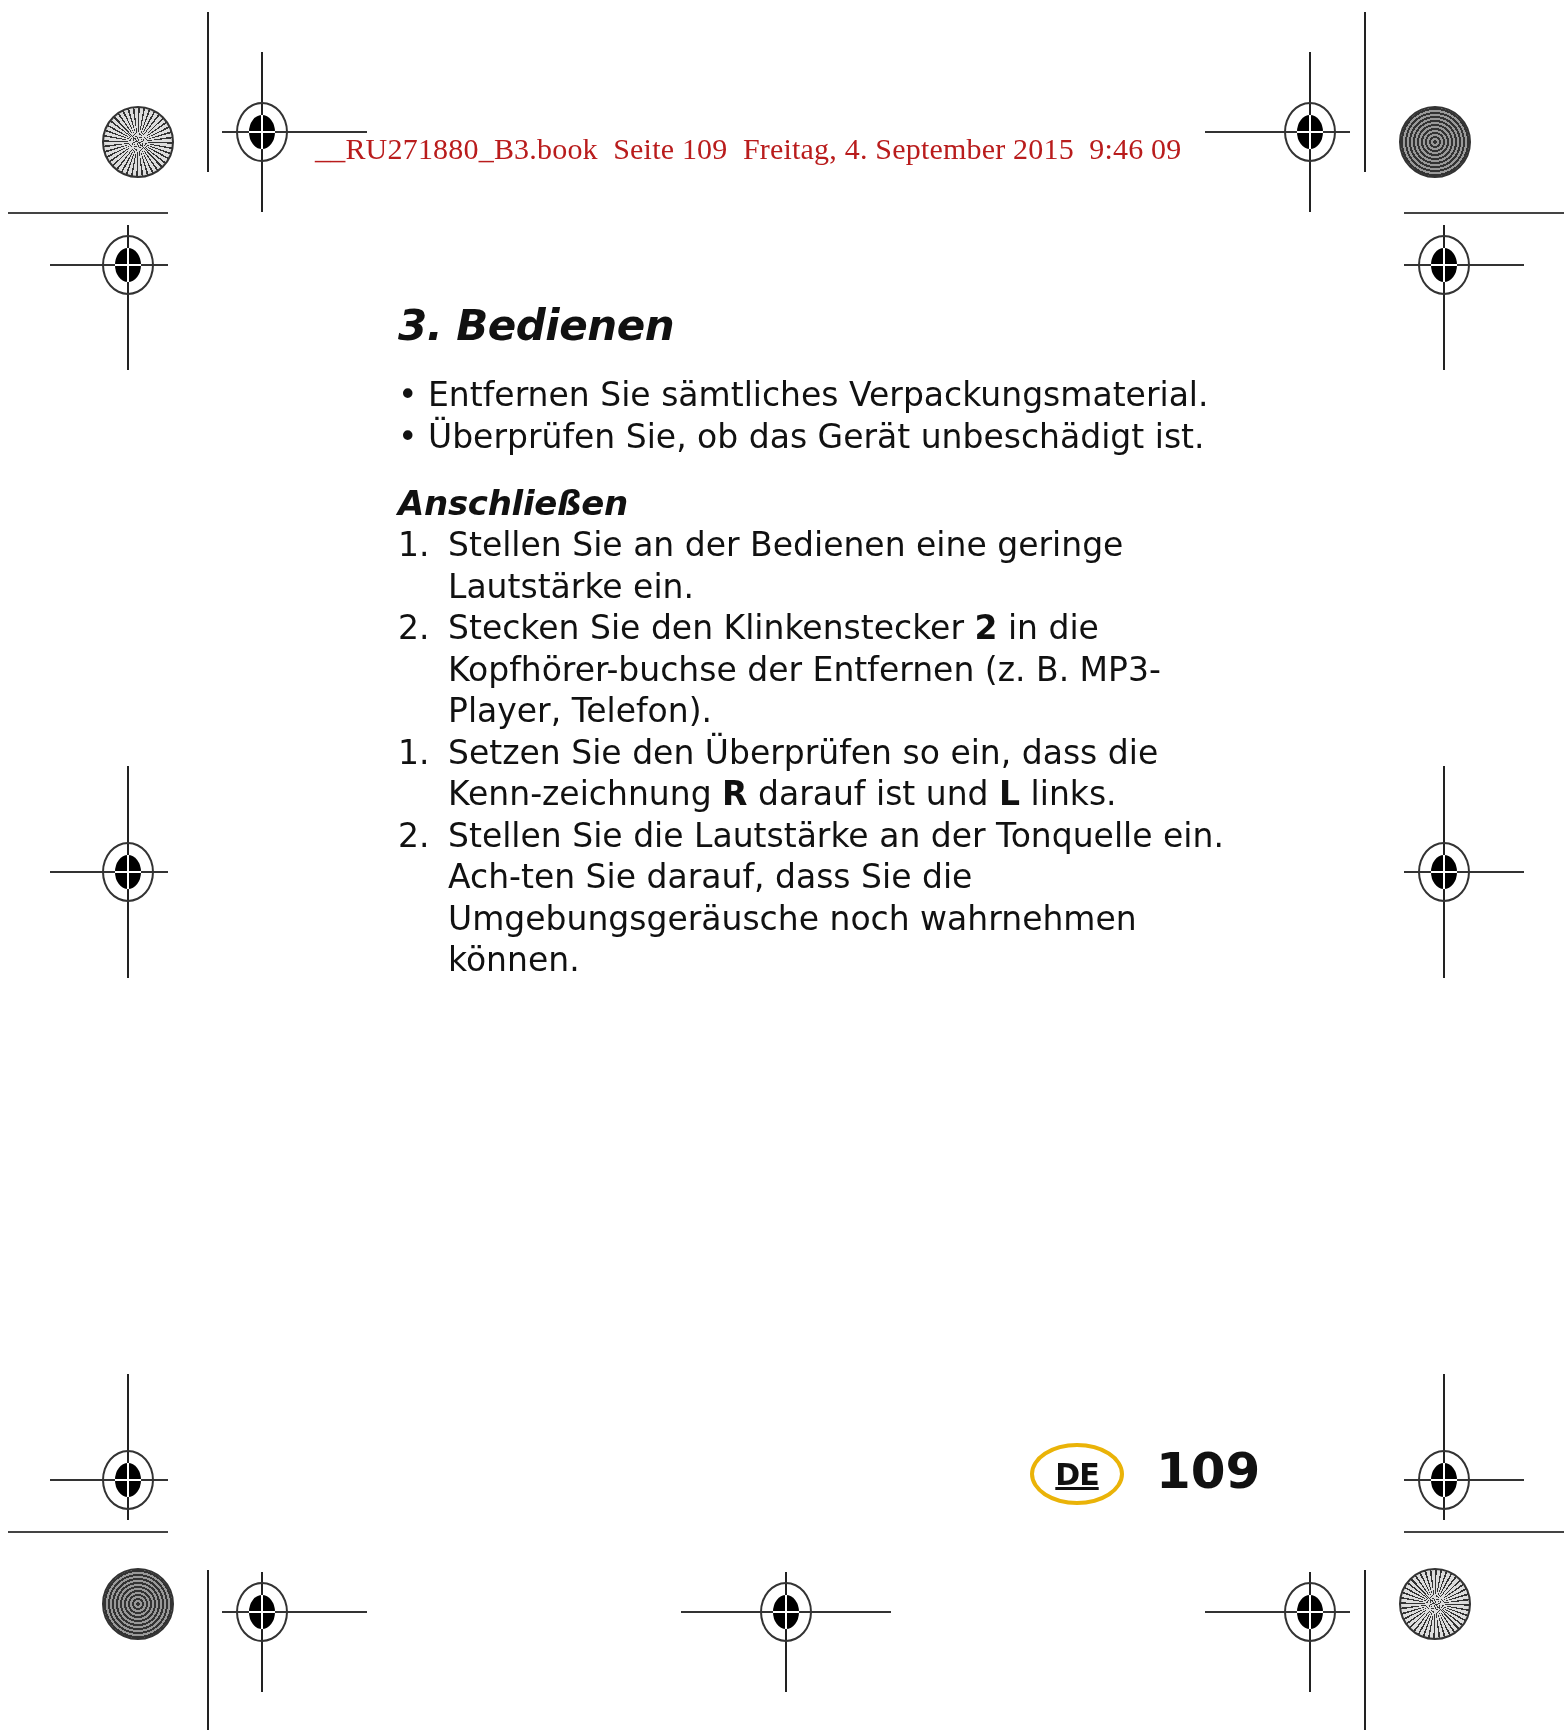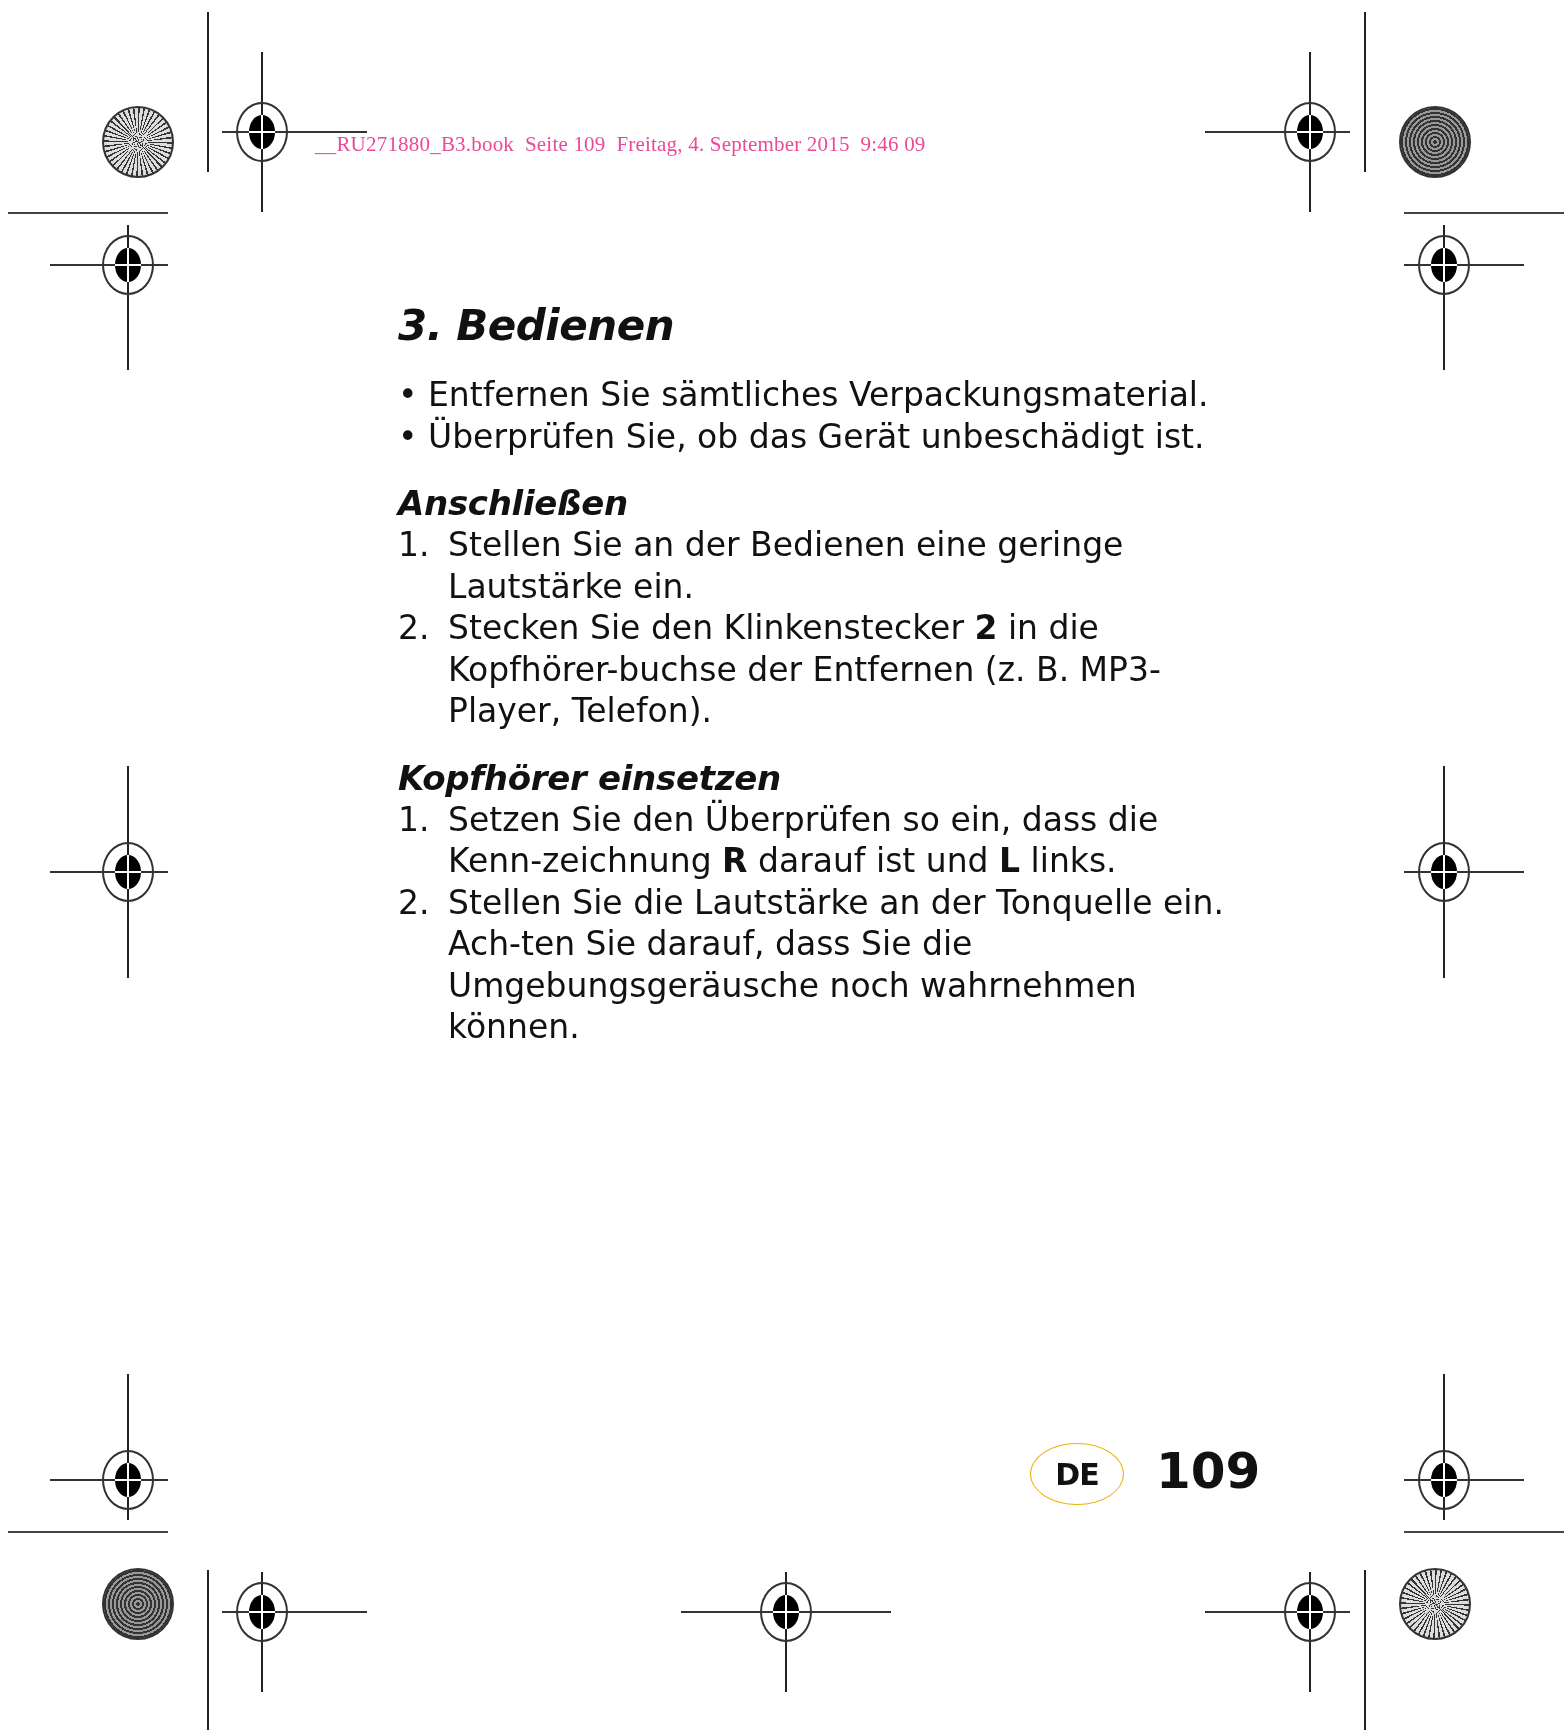--- a/index.html
+++ b/index.html
@@ -9,32 +9,32 @@
   .reg { position:absolute; width:0; height:0; }
   .reg .ring { position:absolute; left:-26px; top:-30px; width:52px; height:60px; border:2px solid #333; border-radius:50%; box-sizing:border-box; }
   .reg .dot { position:absolute; left:-13px; top:-17px; width:26px; height:34px; background:#000; border-radius:50%; }
   .reg .h { position:absolute; height:2px; background:#333; top:-1px; }
   .reg .v { position:absolute; width:2px; background:#222; left:-1px; }
   .reg .cross-h { position:absolute; left:-13px; top:-1px; width:26px; height:2px; background:#fff; }
   .reg .cross-v { position:absolute; left:-1px; top:-17px; width:2px; height:34px; background:#fff; }
   .target { position:absolute; width:72px; height:72px; border-radius:50%; box-sizing:border-box; border:2px solid #333; }
   .spoked { background: repeating-conic-gradient(#333 0deg 3deg, #ddd 3deg 9deg); }
   .concentric { background: repeating-radial-gradient(circle, #333 0 2px, #999 2px 4px); }
-  .header-line { position:absolute; left:315px; top:132px; font-family:"Liberation Serif", serif; font-size:21px; color:#ec4899; white-space:pre; letter-spacing:0.2px; }
+  .header-line { position:absolute; left:315px; top:132px; font-family:"Liberation Serif", serif; font-size:30px; color:#b91c1c; white-space:pre; letter-spacing:0.2px; }
   .content { position:absolute; left:398px; top:300px; width:860px; }
   .title { font-size:42px; font-weight:bold; font-style:italic; margin:0; height:52px; line-height:52px; letter-spacing:-0.5px; }
   .bullets { margin-top:22px; }
   .bullet-row { display:flex; font-size:33px; line-height:41.5px; }
   .bullet-row .mark { width:30px; }
   .subhead { font-size:34px; font-weight:bold; font-style:italic; line-height:42px; margin-top:25px; letter-spacing:-0.3px; }
   .step { display:flex; font-size:33px; line-height:41.5px; }
   .step .num { width:50px; flex:none; }
   .step .txt { flex:1; }
   b { font-weight:bold; }
-  .footer-badge { position:absolute; left:1030px; top:1443px; width:94px; height:62px; border:1px solid #eab308; border-radius:50%; box-sizing:border-box; display:flex; align-items:center; justify-content:center; font-weight:bold; font-size:30px; letter-spacing:-1px; }
+  .footer-badge { position:absolute; left:1030px; top:1443px; width:94px; height:62px; border:4px solid #eab308; border-radius:50%; box-sizing:border-box; display:flex; align-items:center; justify-content:center; font-weight:bold; font-size:30px; letter-spacing:-1px;text-decoration:underline; }
   .page-num { position:absolute; left:1156px; top:1442px; font-weight:bold; font-size:50px; }
 </style>
 </head>
 <body>
 
 <div class="target spoked" style="left:102px; top:106px;"></div>
 <div class="vline" style="left:207px; top:12px; height:160px;"></div>
 <div class="reg" style="left:262px; top:132px;">
   <div class="v" style="top:-80px; height:160px;"></div>
   <div class="h" style="left:-40px; width:145px;"></div>
@@ -111,21 +111,20 @@
   <div class="subhead">Anschließen</div>
   <div class="step">
     <span class="num">1.</span>
     <span class="txt">Stellen Sie an der Bedienen eine geringe Lautstärke ein.</span>
   </div>
   <div class="step">
     <span class="num">2.</span>
     <span class="txt"><span>Stecken Sie den Klinkenstecker </span><b>2</b><span> in die Kopfhörer-buchse der Entfernen (z. B. MP3-Player, Telefon).</span></span>
   </div>
 
-  <div class="subhead">Kopfhörer einsetzen</div>
   <div class="step">
     <span class="num">1.</span>
     <span class="txt"><span>Setzen Sie den Überprüfen so ein, dass die Kenn-zeichnung </span><b>R</b><span> darauf ist und </span><b>L</b><span> links.</span></span>
   </div>
   <div class="step">
     <span class="num">2.</span>
     <span class="txt">Stellen Sie die Lautstärke an der Tonquelle ein. Ach-ten Sie darauf, dass Sie die Umgebungsgeräusche noch wahrnehmen können.</span>
   </div>
 </div>
 

